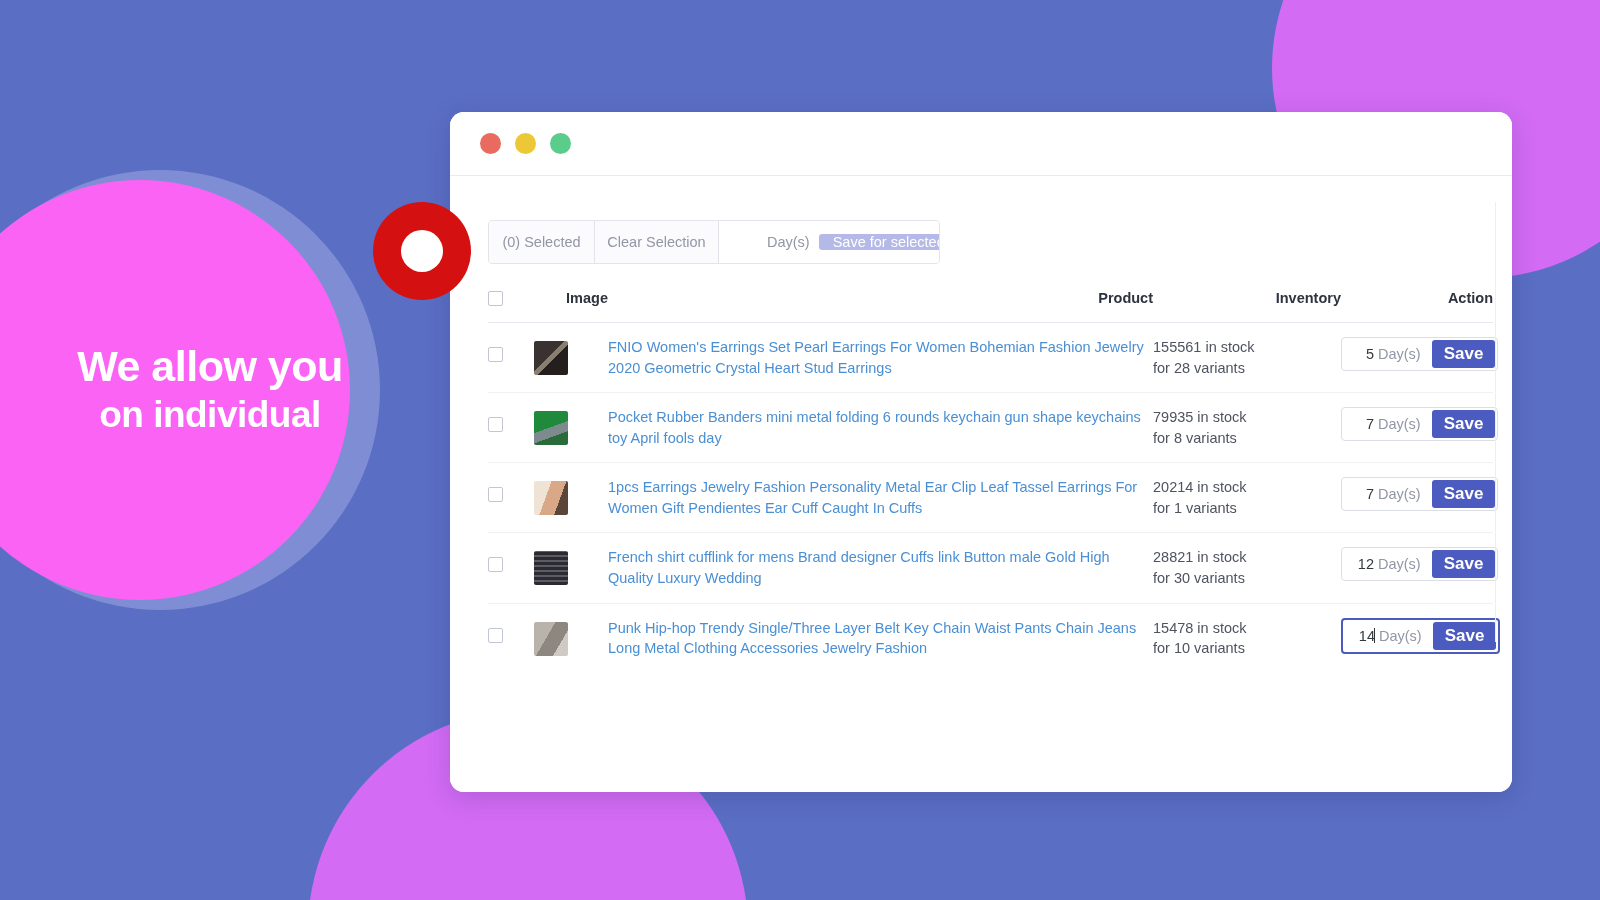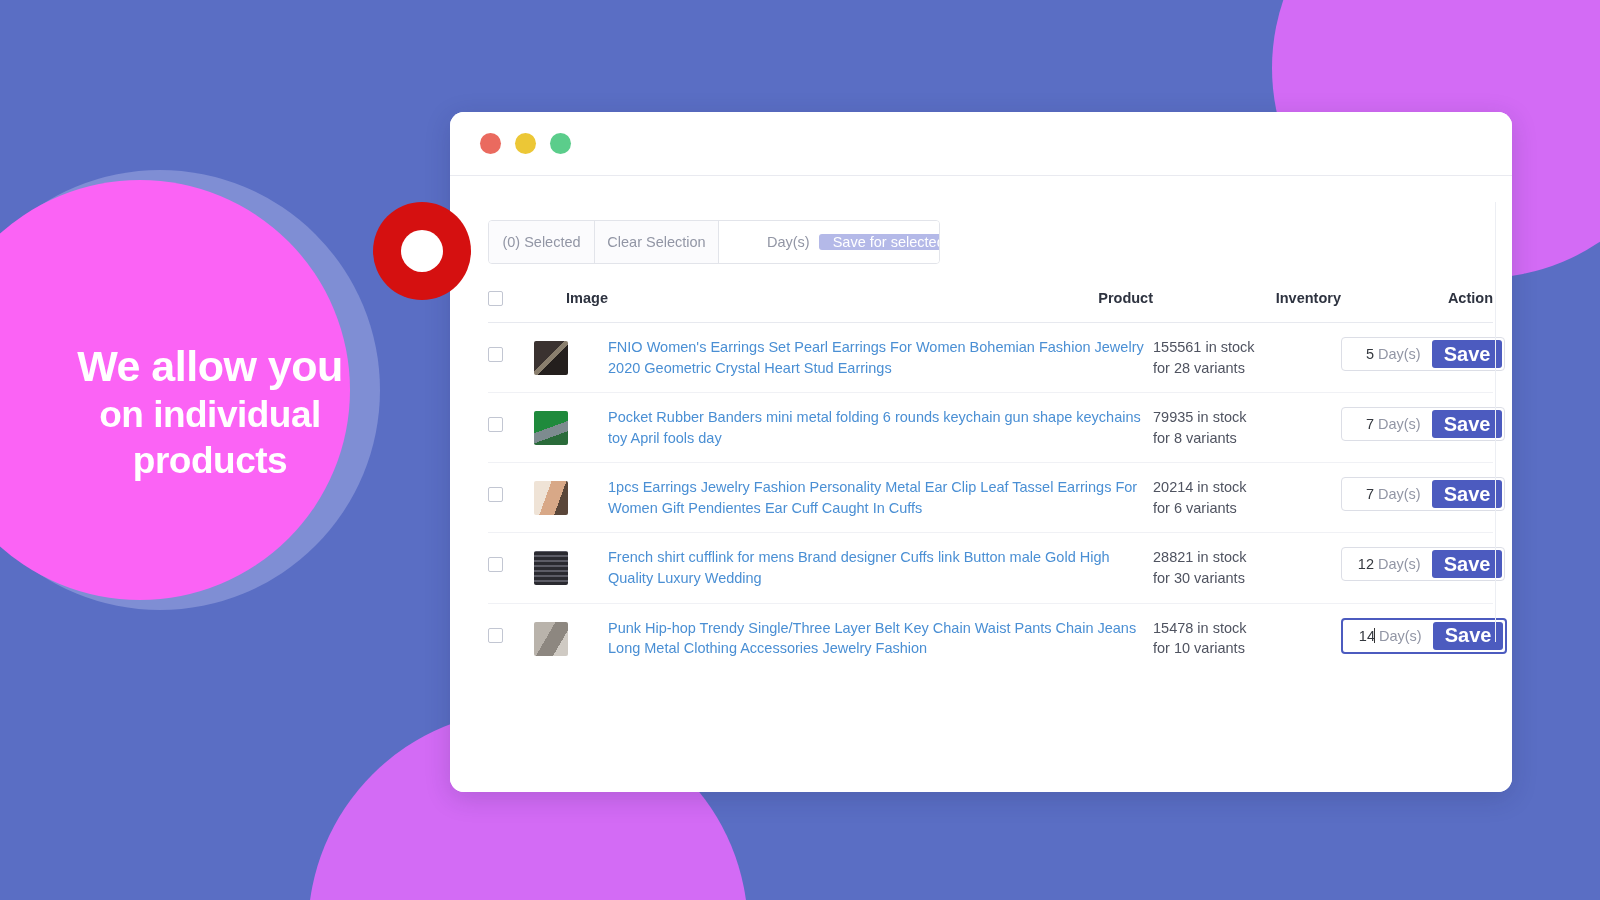--- a/index.html
+++ b/index.html
@@ -256,21 +256,21 @@
   .act-days {
     font-size: 14.5px;
     color: #9296a5;
     padding: 0 9px 0 4px;
     white-space: nowrap;
   }
   .act-save {
     border: none;
     background: #4c5bbf;
     color: #fff;
-    font-size: 20px; font-weight: bold;
+    font-size: 17px; font-weight: bold;
     font-family: inherit;
     padding: 0 12px;
     align-self: stretch;
     border-radius: 3px;
     margin: 2px;
     cursor: pointer;
   }
   .caret {
     display: inline-block;
     width: 1px; height: 15px;
@@ -301,21 +301,20 @@
 <div class="bg-layer">
   <div class="circle-tr"></div>
   <div class="circle-br"></div>
   <div class="ring-left"></div>
   <div class="circle-pink"></div>
 </div>
 
 <div class="promo">
   <div class="promo-line l1">We allow you</div>
   <div class="promo-line l3">on individual</div>
-  <div class="promo-line l4">products</div>
 </div>
 
 <div class="browser">
 
   <div class="titlebar">
     <span class="dot red"></span>
     <span class="dot yellow"></span>
     <span class="dot green"></span>
   </div>
 
@@ -395,21 +394,21 @@
             </td>
             <td>
               <div class="thumb th-3"></div>
             </td>
             <td>
               <a class="prod-link">1pcs Earrings Jewelry Fashion Personality Metal Ear Clip Leaf Tassel Earrings For Women Gift Pendientes Ear Cuff Caught In Cuffs</a>
             </td>
             <td>
               <div class="inv-text">
                 <span>20214 in stock</span>
-                <span>for 6 variants</span>
+                <span>for 1 variants</span>
               </div>
             </td>
             <td class="act"><div class="act-group">
                 <input type="text" class="act-num" value="7" style="">
                 <span class="act-days">Day(s)</span>
                 <button class="act-save">Save</button>
               </div></td>
           </tr>
           <tr>
             <td>

